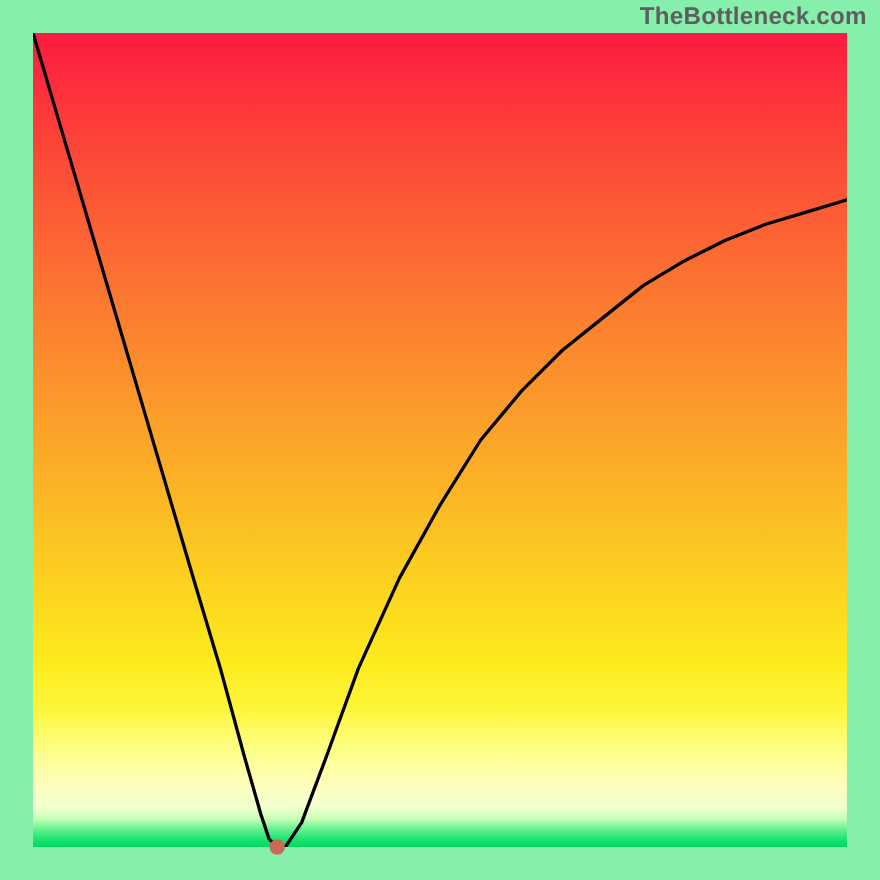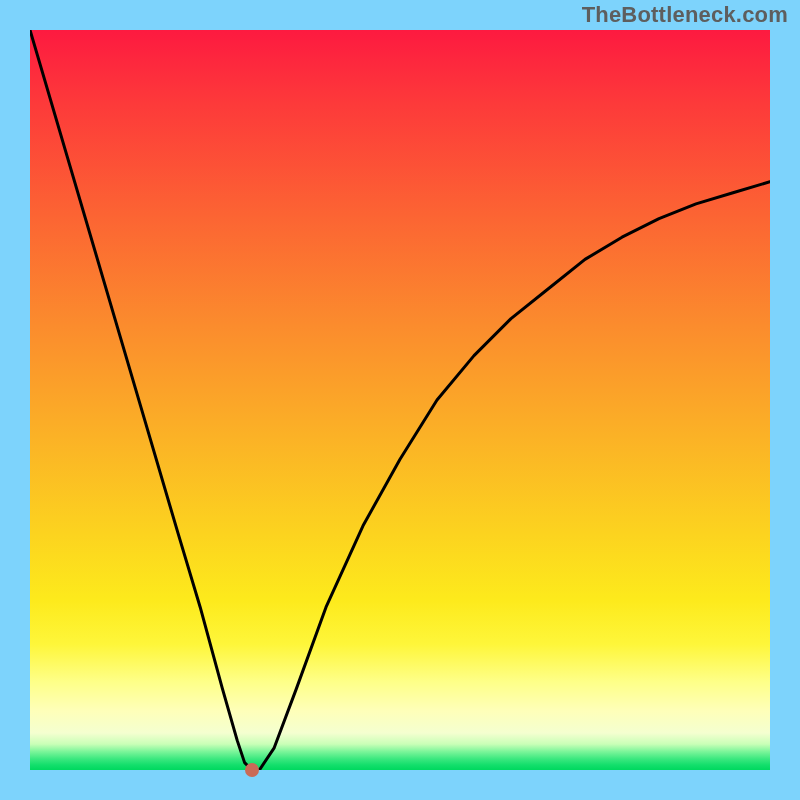--- a/index.html
+++ b/index.html
@@ -8,21 +8,21 @@
     width: 800px;
     height: 800px;
     background: #000;
     font-family: Arial, Helvetica, sans-serif;
     overflow: hidden;
   }
   .frame {
     position: relative;
     width: 800px;
     height: 800px;
-    background: #7dd3fc;
+    background: #86efac;
   }
   .watermark {
     position: absolute;
     top: 2px;
     right: 12px;
     color: #5e5e5e;
     font-size: 22px;
     font-weight: 600;
     letter-spacing: 0.2px;
     user-select: none;

